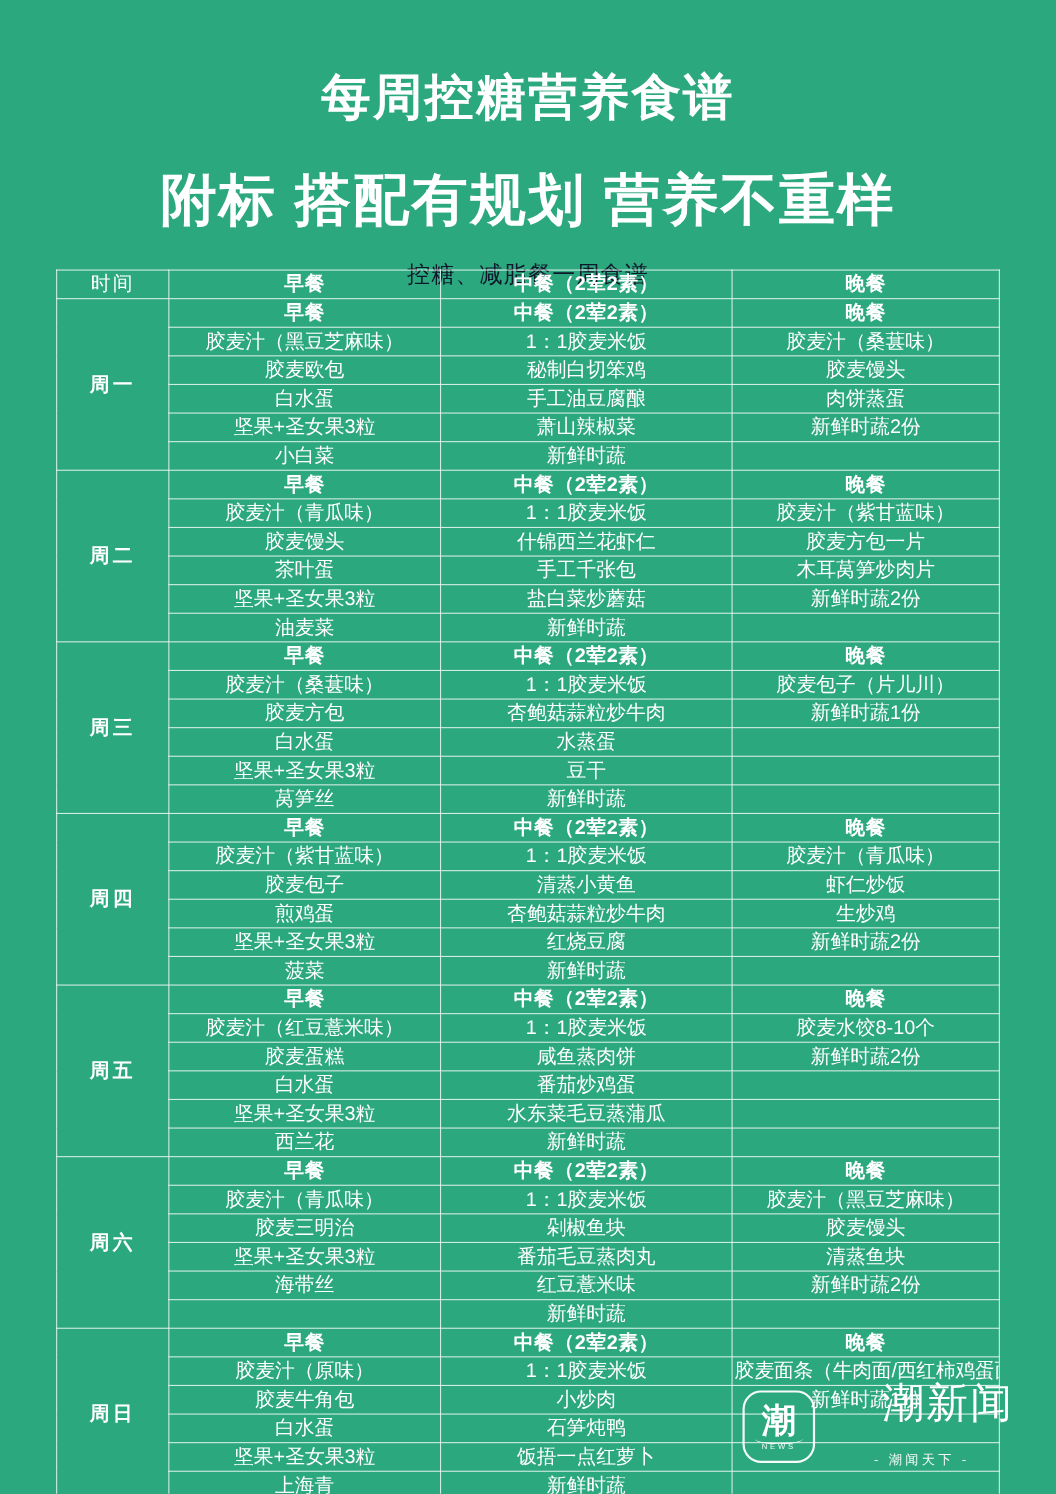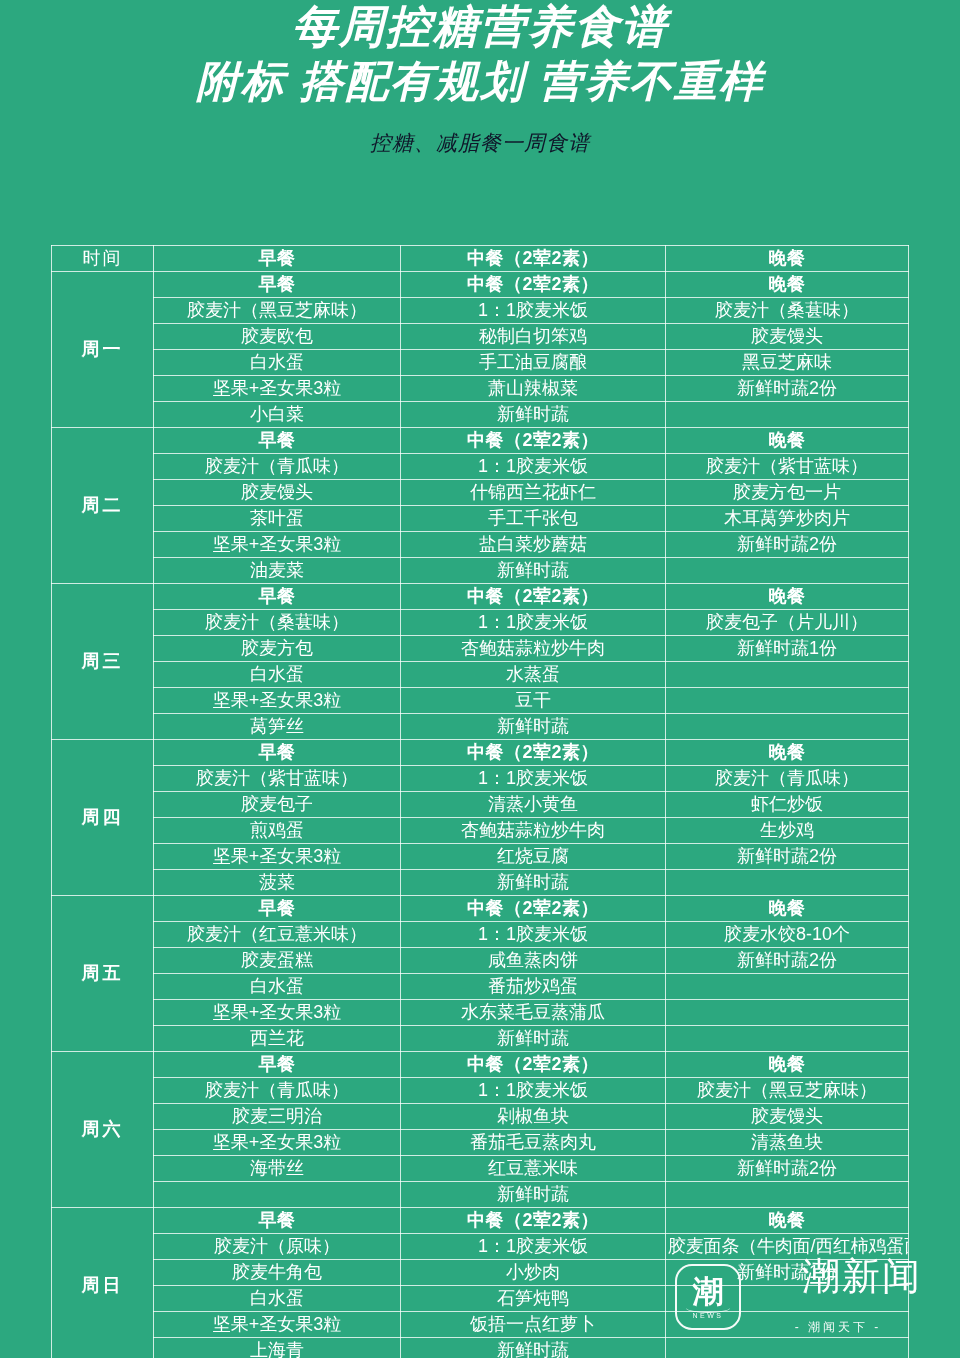--- a/index.html
+++ b/index.html
@@ -12,31 +12,31 @@
     height: 1358px;
     background: #2ca87f;
     font-family: "Liberation Sans", "DejaVu Sans", sans-serif;
     color: #ffffff;
     overflow: hidden;
     position: relative;
   }
 
   
   .poster-header {
+    padding-top: 62px;
     text-align: center;
-    font-style: italic;
   }
   .title-line {
     font-weight: bold;
     color: #ffffff;
     letter-spacing: 2px;
     line-height: 1.22;
   }
   .title-line-1 { font-size: 45px; }
-  .title-line-2 { font-size: 43px; }
+  .title-line-2 { font-size: 51px; margin-top: 34px; }
   .subtitle {
     margin-top: 22px;
     font-size: 21px;
     color: #0f172a;
     letter-spacing: 1px;
   }
 
   
   .menu-table-wrap {
     position: absolute;
@@ -180,21 +180,21 @@
           <td>胶麦汁（桑葚味）</td>
         </tr>
         <tr>
           <td>胶麦欧包</td>
           <td>秘制白切笨鸡</td>
           <td>胶麦馒头</td>
         </tr>
         <tr>
           <td>白水蛋</td>
           <td>手工油豆腐酿</td>
-          <td>黑豆芝麻味</td>
+          <td>肉饼蒸蛋</td>
         </tr>
         <tr>
           <td>坚果+圣女果3粒</td>
           <td>萧山辣椒菜</td>
           <td>新鲜时蔬2份</td>
         </tr>
         <tr>
           <td>小白菜</td>
           <td>新鲜时蔬</td>
           <td class="blank-cell"></td>

